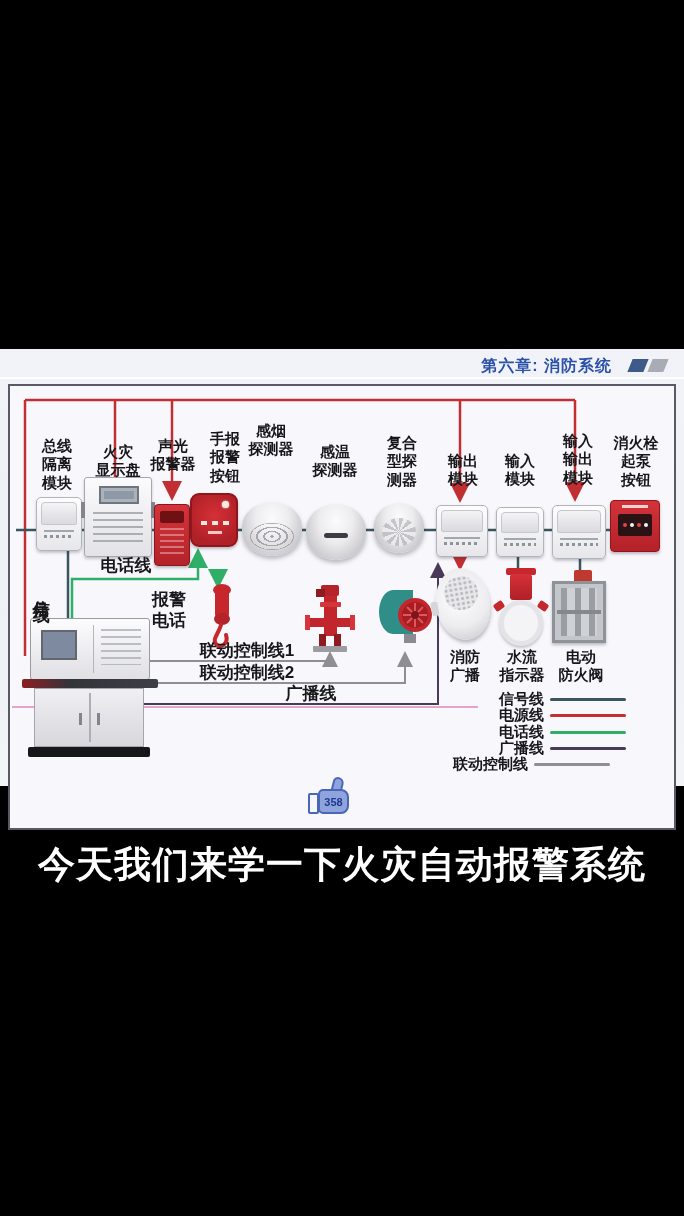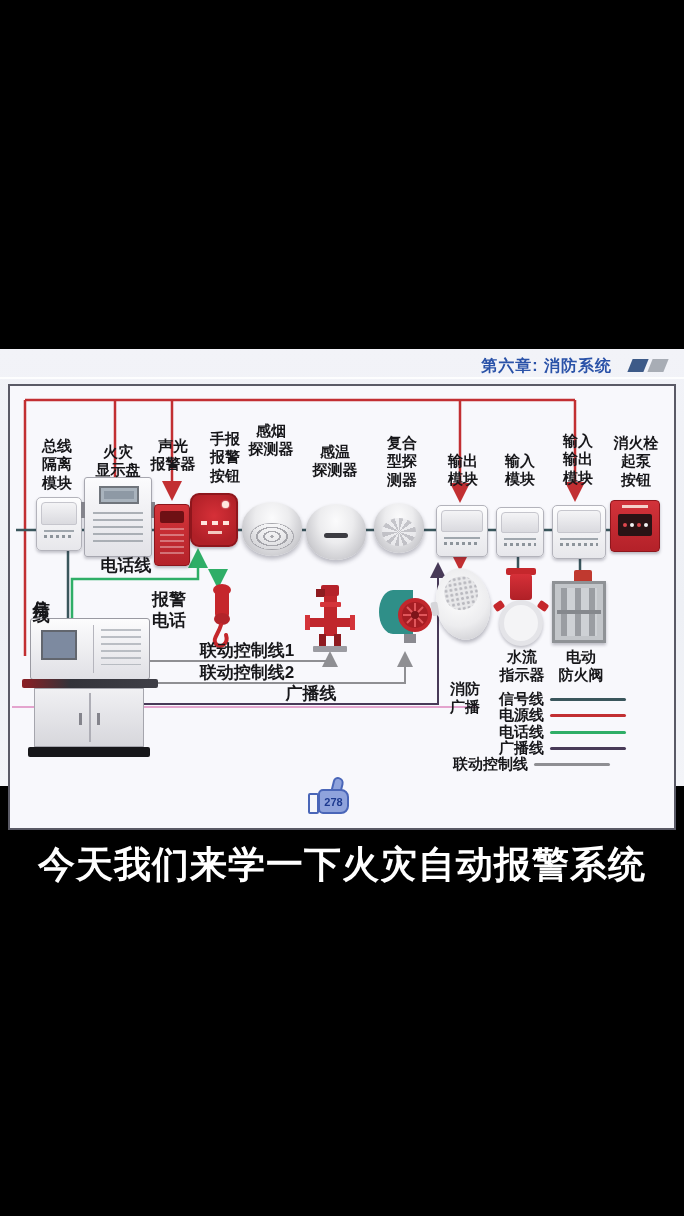--- a/index.html
+++ b/index.html
@@ -235,21 +235,21 @@
 按钮</div>
 
     <div class="lbl big vert" style="left:30px;top:552px;height:76px;">信号线</div>
     <div class="lbl big" style="left:94px;top:556px;width:64px;">电话线</div>
     <div class="lbl big" style="left:142px;top:590px;width:54px;">报警
 电话</div>
     <div class="lbl big" style="left:182px;top:641px;width:130px;">联动控制线1</div>
     <div class="lbl big" style="left:182px;top:663px;width:130px;">联动控制线2</div>
     <div class="lbl big" style="left:276px;top:684px;width:70px;">广播线</div>
 
-    <div class="lbl" style="left:440px;top:680px;width:50px;">消防
+    <div class="lbl" style="left:440px;top:648px;width:50px;">消防
 广播</div>
     <div class="lbl" style="left:492px;top:648px;width:60px;">水流
 指示器</div>
     <div class="lbl" style="left:548px;top:648px;width:66px;">电动
 防火阀</div>
 
     <div class="dev module" style="left:36px;top:497px;width:46px;height:54px;">
       <div class="mt"></div>
         <div class="ml"></div>
         <div class="md"></div>
@@ -404,20 +404,20 @@
       <div class="lg-row" style="left:384px;top:755px;width:270px;">
         <span class="lg-lab">联动控制线</span>
         <span class="lg-line" style="background: rgb(143, 143, 147);"></span>
       </div>
     </div>
 
     <div id="like">
       <div class="cuff"></div>
       <div class="thumb"></div>
       <div class="palm">
-        <span class="cnt">278</span>
+        <span class="cnt">358</span>
       </div>
     </div>
 
     <div id="caption">今天我们来学一下火灾自动报警系统</div>
 
   </div>
 </div>
 
 </body></html>

